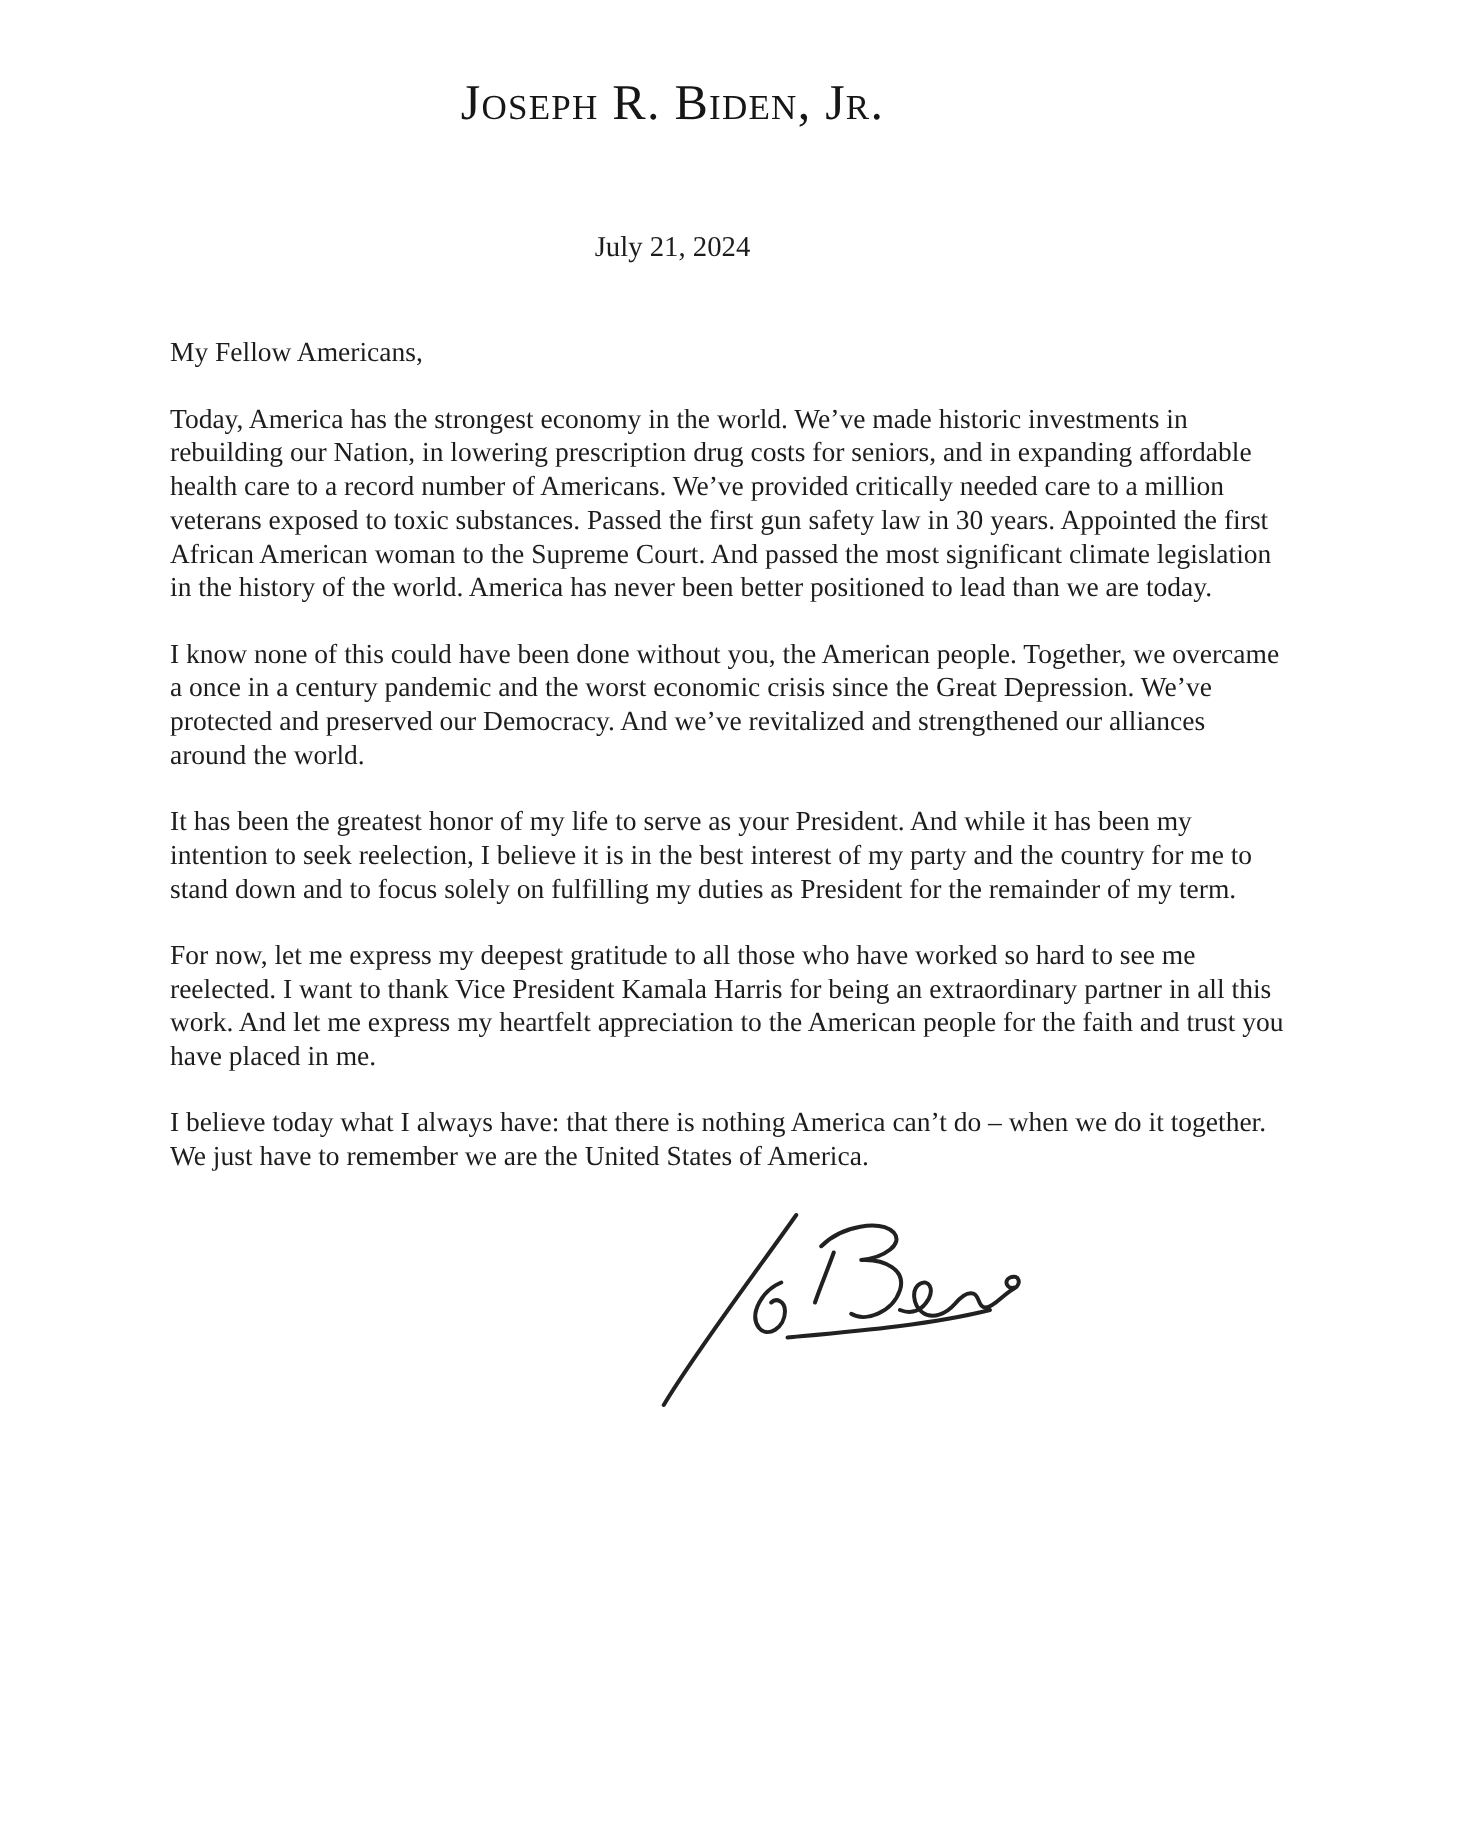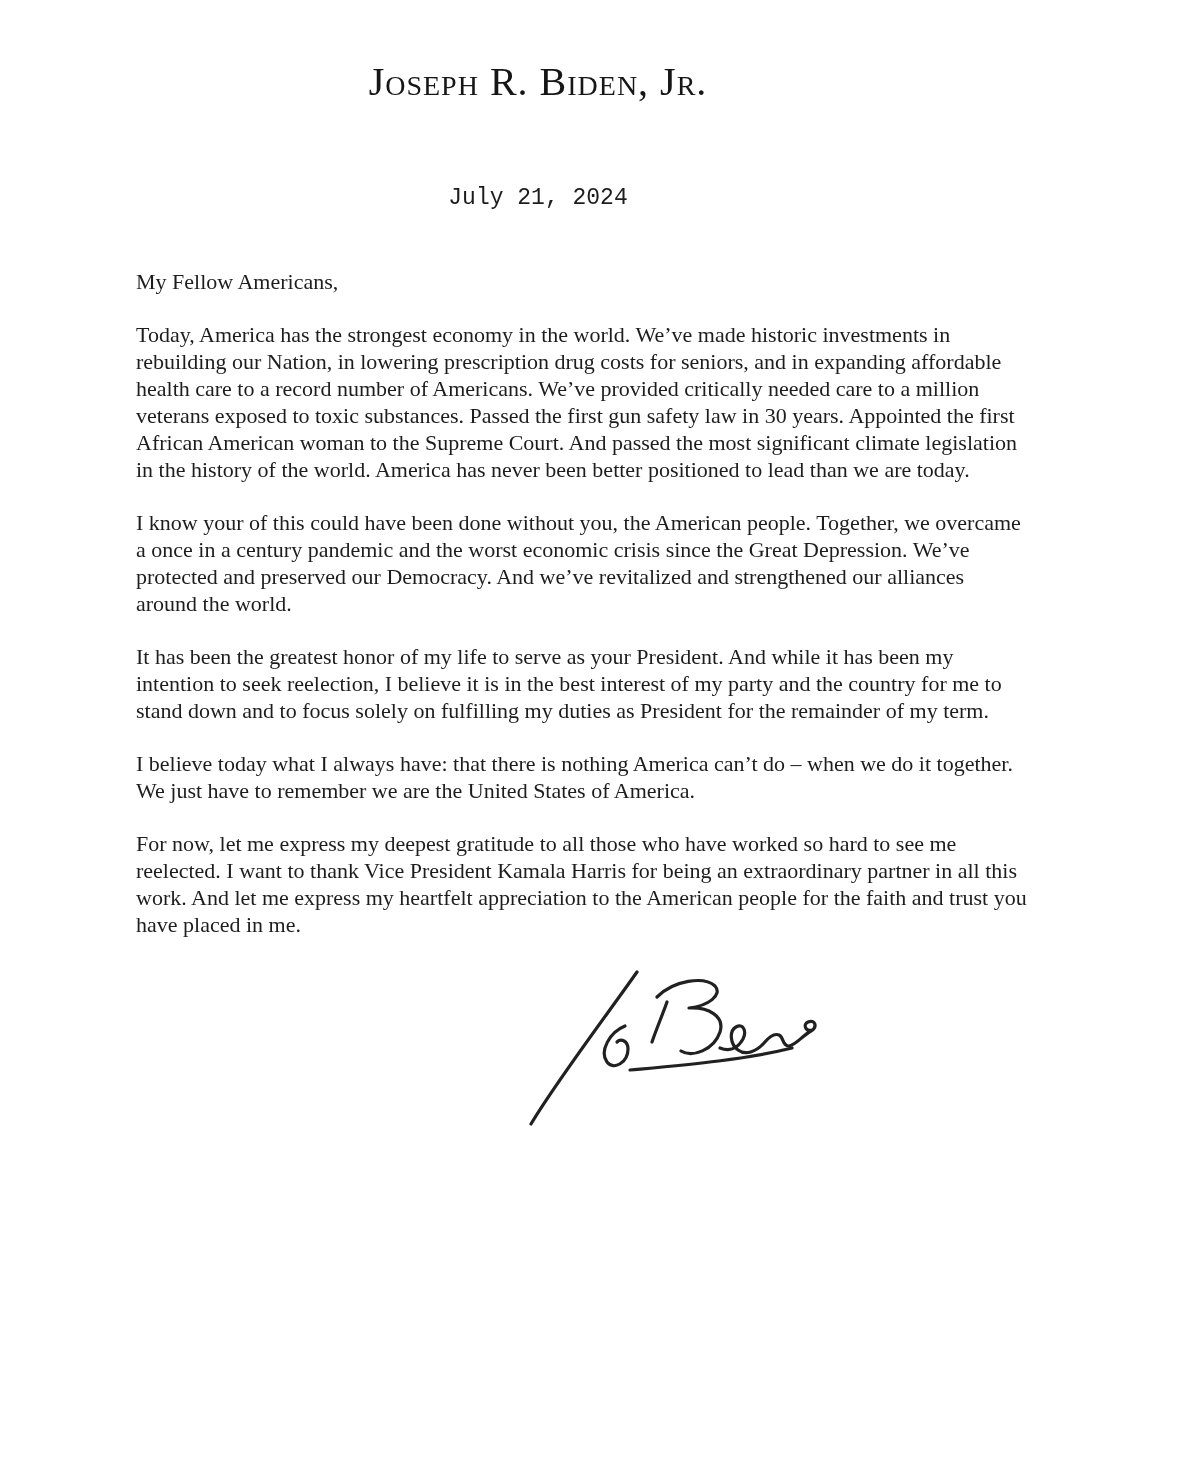--- a/index.html
+++ b/index.html
@@ -27,21 +27,20 @@
     font-weight: 500;
     font-variant: small-caps;
     letter-spacing: 1px;
     color: #161616;
   }
   .date-line {
     margin-top: 80px;
     text-align: center;
     font-size: 23px;
     line-height: 28px;
-    font-family: Liberation Mono, monospace;
   }
   .letter-body {
     margin: 56px auto 0 136px;
     width: 892px;
     font-size: 22px;
     line-height: 27px;
     text-align: left;
   }
   .letter-body p {
     margin: 0 0 26px 0;
@@ -78,28 +77,28 @@
 
   <div class="date-line">July 21, 2024</div>
 
   <div class="letter-body">
 
     <p class="salutation">My Fellow Americans,</p>
 
 
     <p>Today, America has the strongest economy in the world. We’ve made historic investments in rebuilding our Nation, in lowering prescription drug costs for seniors, and in expanding affordable health care to a record number of Americans. We’ve provided critically needed care to a million veterans exposed to toxic substances. Passed the first gun safety law in 30 years. Appointed the first African American woman to the Supreme Court. And passed the most significant climate legislation in the history of the world. America has never been better positioned to lead than we are today.</p>
 
-    <p>I know your of this could have been done without you, the American people. Together, we overcame a once in a century pandemic and the worst economic crisis since the Great Depression. We’ve protected and preserved our Democracy. And we’ve revitalized and strengthened our alliances around the world.</p>
+    <p>I know none of this could have been done without you, the American people. Together, we overcame a once in a century pandemic and the worst economic crisis since the Great Depression. We’ve protected and preserved our Democracy. And we’ve revitalized and strengthened our alliances around the world.</p>
 
     <p>It has been the greatest honor of my life to serve as your President. And while it has been my intention to seek reelection, I believe it is in the best interest of my party and the country for me to stand down and to focus solely on fulfilling my duties as President for the remainder of my term.</p>
 
 
+    <p>For now, let me express my deepest gratitude to all those who have worked so hard to see me reelected. I want to thank Vice President Kamala Harris for being an extraordinary partner in all this work. And let me express my heartfelt appreciation to the American people for the faith and trust you have placed in me.</p>
+
     <p>I believe today what I always have: that there is nothing America can’t do – when we do it together. We just have to remember we are the United States of America.</p>
-
-    <p>For now, let me express my deepest gratitude to all those who have worked so hard to see me reelected. I want to thank Vice President Kamala Harris for being an extraordinary partner in all this work. And let me express my heartfelt appreciation to the American people for the faith and trust you have placed in me.</p>
 
     <div class="sig-wrap">
       <svg viewBox="0 0 300 172" xmlns="http://www.w3.org/2000/svg" aria-label="handwritten signature">
 
         <path class="sig-stroke" d="M 7 160 C 32 118 82 52 113 8"></path>
 
         <path class="sig-stroke" d="M 101 62 C 86 68 75 87 83 98 C 90 107 104 98 104 85 C 104 77 97 74 93 78"></path>
 
         <path class="sig-stroke" d="M 106 106 C 160 101 220 96 268 84"></path>
 

